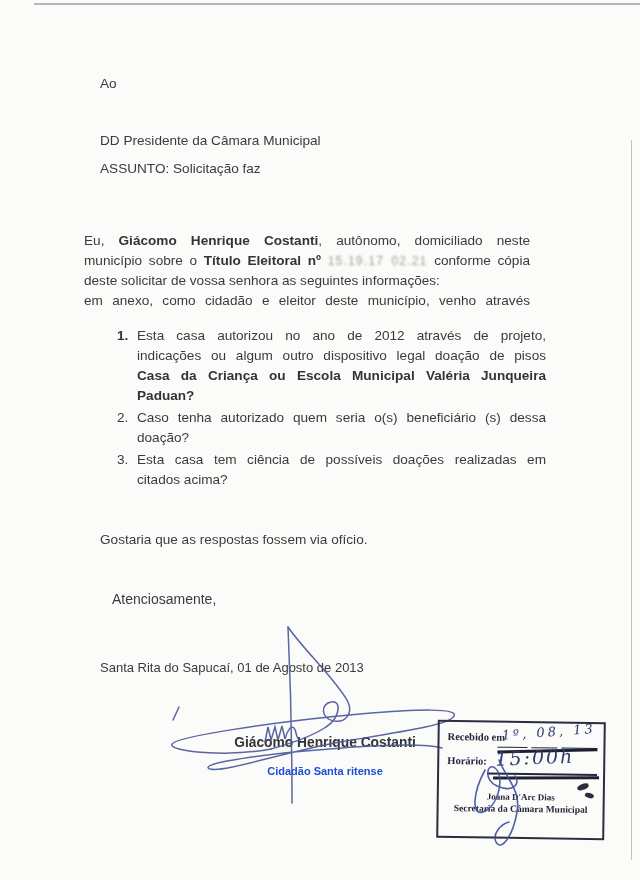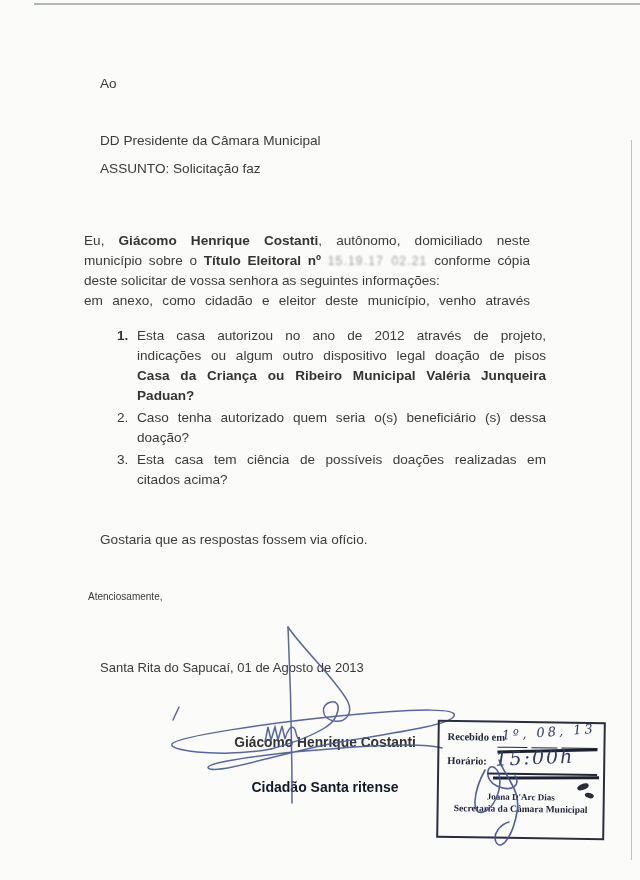--- a/index.html
+++ b/index.html
@@ -25,26 +25,26 @@
 
   #intro-para{position:absolute;left:84px;top:221px;width:446px;margin-top:10px;}
   #request-list{position:absolute;left:117px;top:326px;width:429px;}
   .item{display:flex;}
   .item + .item{margin-top:2px;}
   .item .num{width:20px;flex:0 0 20px;font-size:13.6px;line-height:20px;}
   .item .num.b{font-weight:bold;}
   .item .lines{flex:1;}
 
   #request-line{position:absolute;left:100px;top:532px;font-size:13.6px;}
-  #salutation{position:absolute;left:88px;top:591px;font-size:10px;}
+  #salutation{position:absolute;left:112px;top:591px;font-size:14px;}
   #place-date{position:absolute;left:100px;top:660px;font-size:13px;}
 
   #sig-block{position:absolute;left:170px;top:733px;width:310px;text-align:center;}
   #sig-name{font-size:13.8px;font-weight:bold;color:#333;line-height:20px;}
-  #sig-title{font-size:14px;font-weight:bold;color:#0f172a;line-height:20px;margin-top:24px;}
+  #sig-title{font-size:11px;font-weight:bold;color:#1d4ed8;line-height:20px;margin-top:8px;}
 
   .sig-svg{position:absolute;pointer-events:none;}
   #main-signature{left:140px;top:610px;}
   #stamp-signature{left:455px;top:752px;}
 
   
   #stamp{
     position:absolute;left:437px;top:721px;width:164px;height:114px;
     border:2px solid #2b2e40;transform:rotate(.8deg);
     font-family:"Liberation Serif",serif;color:#23263b;
@@ -87,21 +87,21 @@
       <div class="tline"><span>deste solicitar de vossa senhora as seguintes informações:</span></div>
       <div class="tline just"><span>em anexo, como cidadão e eleitor deste município, venho através</span></div>
     </div>
 
   <div id="request-list">
       <div class="item">
         <div class="num b">1.</div>
         <div class="lines">
           <div class="tline just"><span>Esta casa autorizou no ano de 2012 através de projeto,</span></div>
           <div class="tline just"><span>indicações ou algum outro dispositivo legal doação de pisos</span></div>
-          <div class="tline just"><span class="b">Casa da Criança ou Ribeiro Municipal Valéria Junqueira</span></div>
+          <div class="tline just"><span class="b">Casa da Criança ou Escola Municipal Valéria Junqueira</span></div>
           <div class="tline"><span class="b">Paduan?</span></div>
         </div>
       </div>
       <div class="item">
         <div class="num">2.</div>
         <div class="lines">
           <div class="tline just"><span>Caso tenha autorizado quem seria o(s) beneficiário (s) dessa</span></div>
           <div class="tline"><span>doação?</span></div>
         </div>
       </div>

